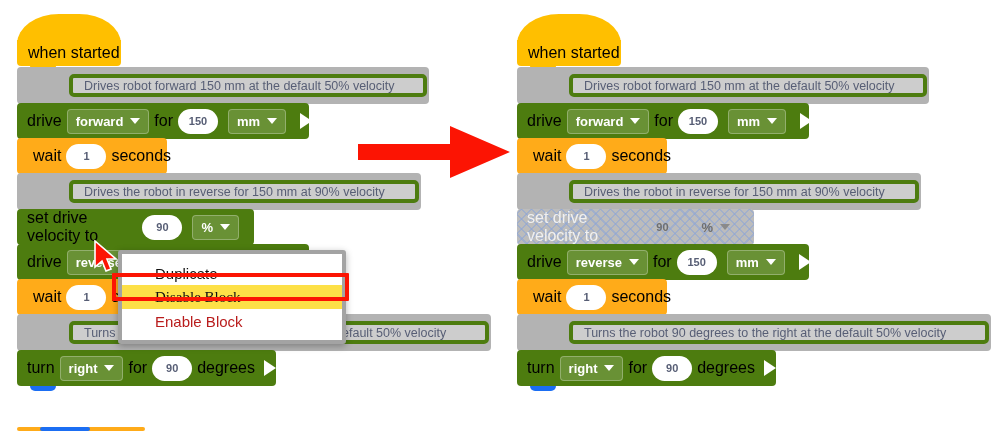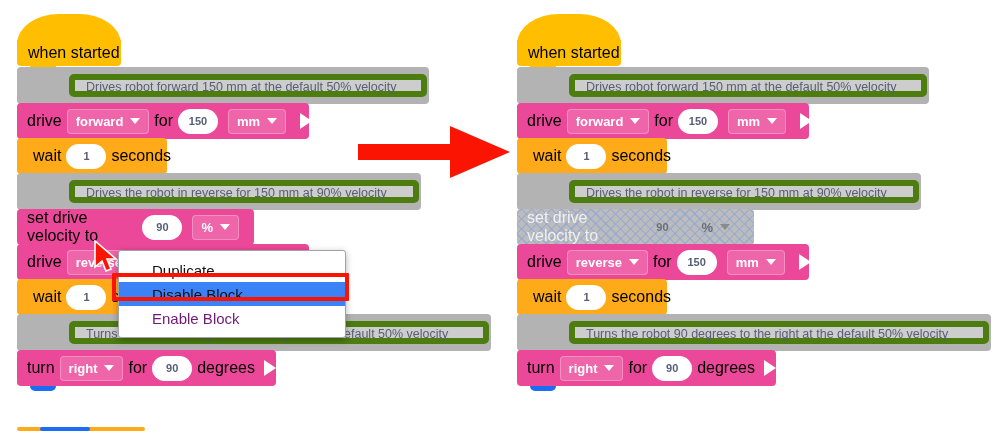--- a/index.html
+++ b/index.html
@@ -32,33 +32,33 @@
              background:#ffbf00;border-radius:0 0 7px 7px;}
 
   
   .comment{
     position:relative;height:37px;background:#b3b3b3;border-radius:4px;
     display:flex;align-items:center;margin-top:-1px;
   }
   .comment .bump{position:absolute;left:13px;bottom:-5px;width:26px;height:5px;
                  background:#b3b3b3;border-radius:0 0 7px 7px;}
   .comment .bubble{
-    margin-left:52px;background:#cdcdcd;border:6px solid #4d7c0f;
-    border-radius:5px;height:23px;display:flex;align-items:flex-start;
+    margin-left:52px;background:#cdcdcd;border:4px solid #4d7c0f;
+    border-radius:5px;height:23px;display:flex;align-items:flex-end;
     padding:0 11px;box-sizing:border-box;
   }
   .comment .bubble span{font-size:12.5px;color:#575e75;white-space:nowrap;}
 
   
   .cmd{
     position:relative;height:36px;border-radius:4px;
     display:flex;align-items:center;padding:0 10px;box-sizing:border-box;
     margin-top:-1px;
   }
-  .cmd.blue{background:#ec4899;}
+  .cmd.blue{background:#4d7c0f;}
   .cmd.orange{background:#ffab19;padding-left:16px;}
   .cmd .bump{position:absolute;left:13px;bottom:-5px;width:26px;height:5px;border-radius:0 0 7px 7px;}
   .cmd.blue  .bump{background:#1b6ef3;}
   .cmd.orange .bump{background:#ffab19;}
 
   
   .dd{
     background:rgba(255,255,255,.16);border:1px solid rgba(255,255,255,.28);
     border-radius:4px;height:25px;display:flex;align-items:center;gap:7px;
     padding:0 8px;margin:0 5px;box-sizing:border-box;
@@ -92,28 +92,28 @@
   .cmd.disabled .caret{border-top-color:#8a8a8a;}
   .cmd.disabled .num{background:transparent;}
   .cmd.disabled .num span{color:#6f6f6f;}
 
   
   #arrow{position:absolute;left:358px;top:126px;width:152px;height:52px;}
 
   
   #ctxmenu{
     position:absolute;left:118px;top:250px;width:228px;
-    background:#ffffff;border:1px solid #a3a3a3;border-radius:3px;
+    background:#ffffff;border:4px solid #a3a3a3;border-radius:3px;
     box-shadow:0 2px 7px rgba(0,0,0,.30);
     padding:7px 0;box-sizing:border-box;z-index:40;
   }
   .mi{height:24px;display:flex;align-items:center;padding-left:33px;
       font-size:15px;color:#111111;box-sizing:border-box;}
-  .mi.sel{background:#3b82f6;}
-  .mi.dim{color:#701a75;}
+  .mi.sel{background:#fde047;font-family:Liberation Serif, serif;}
+  .mi.dim{color:#b91c1c;}
 
   #ctxhl{
     position:absolute;left:112px;top:273px;width:237px;height:28px;
     border:4px solid #fc1403;box-sizing:border-box;z-index:41;
     border-radius:1px;
   }
 
   
   #cursor{position:absolute;left:93px;top:240px;width:26px;height:32px;z-index:45;}
 

